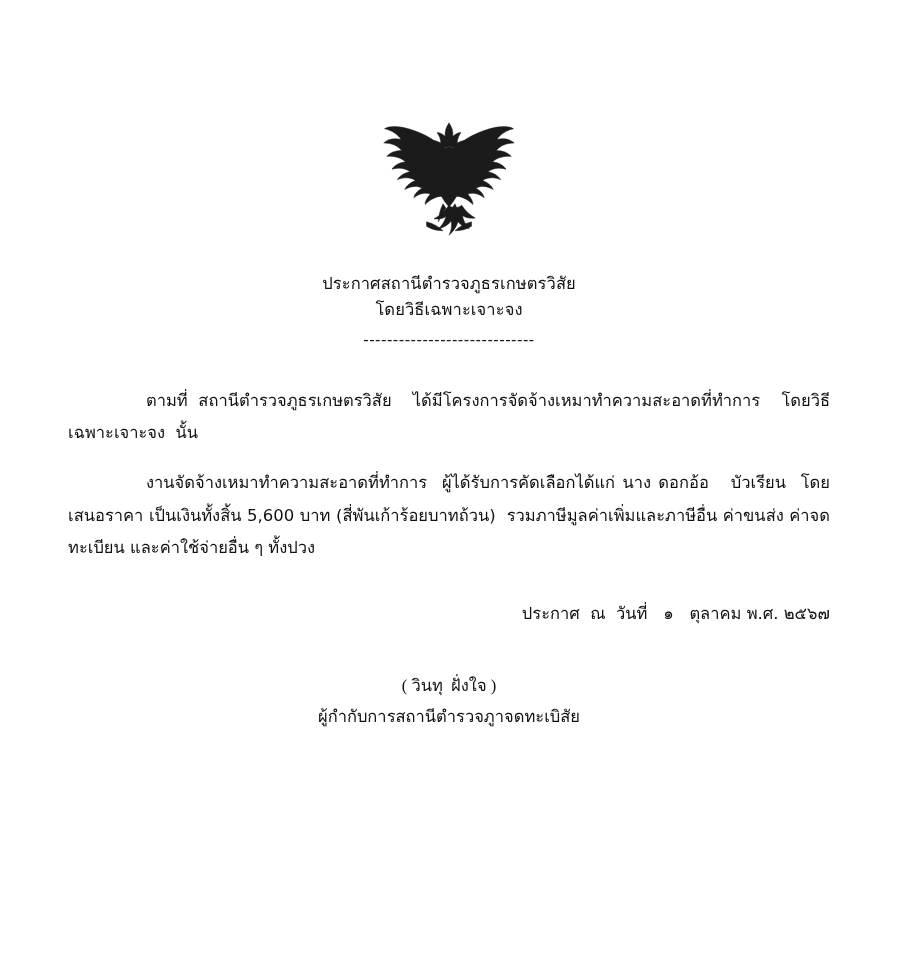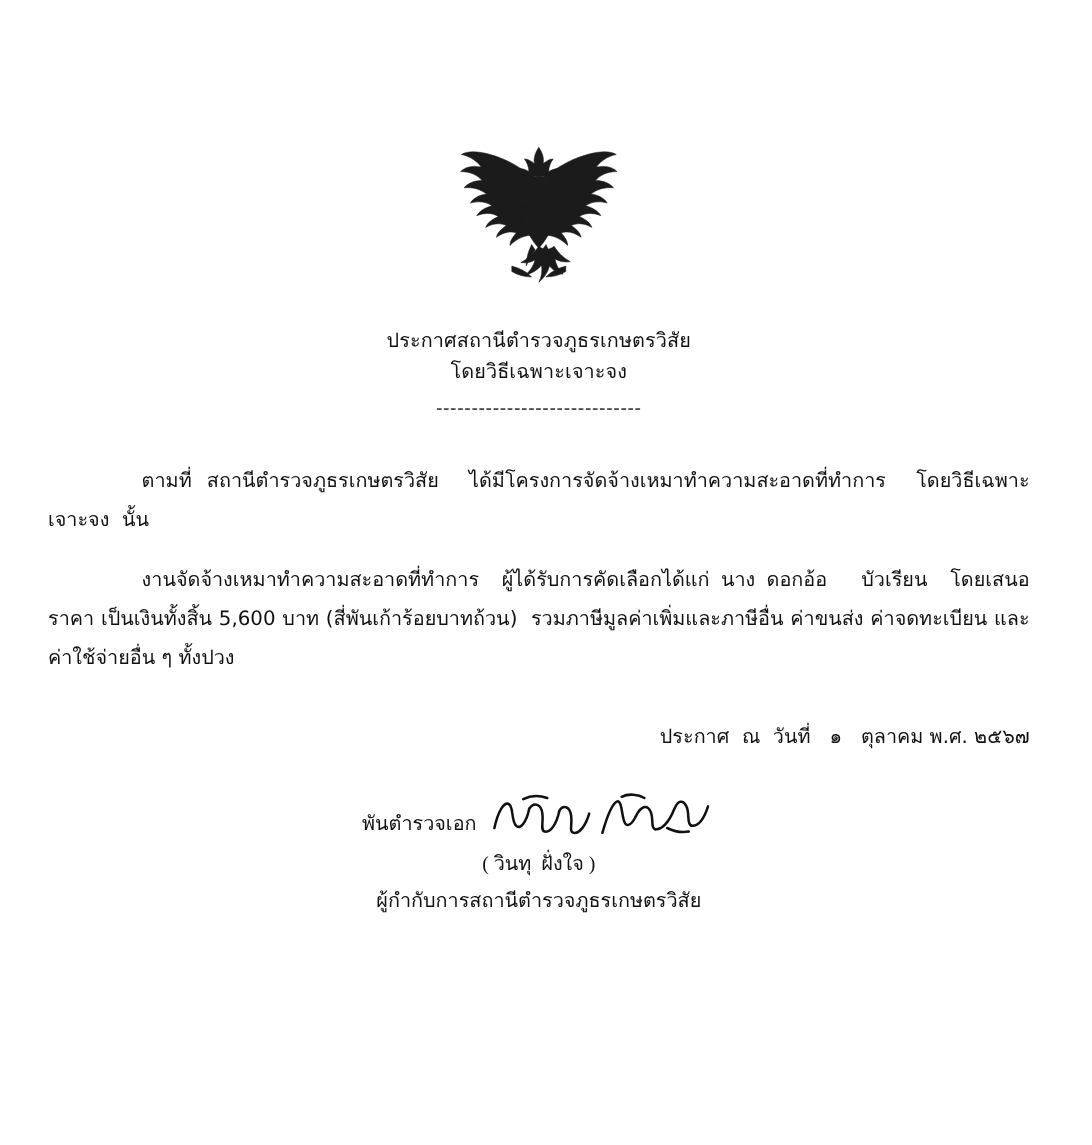--- a/index.html
+++ b/index.html
@@ -13,21 +13,21 @@
     height: 954px;
     font-family: "DejaVu Sans", "Liberation Sans", sans-serif;
     color: #111111;
     -webkit-font-smoothing: antialiased;
   }
   .page {
     position: relative;
     width: 898px;
     height: 954px;
     box-sizing: border-box;
-    padding: 0 40px;
+    padding: 0 68px;
     overflow: hidden;
   }
 
   
   .emblem-wrap {
     display: flex;
     justify-content: center;
     padding-top: 108px;
   }
   .emblem {
@@ -154,34 +154,17 @@
   <div class="rule">-----------------------------</div>
 
   <div class="body-block">
     <p class="para">ตามที่ สถานีตำรวจภูธรเกษตรวิสัย  ได้มีโครงการจัดจ้างเหมาทำความสะอาดที่ทำการ  โดยวิธีเฉพาะเจาะจง  นั้น</p>
     <p class="para second">งานจัดจ้างเหมาทำความสะอาดที่ทำการ  ผู้ได้รับการคัดเลือกได้แก่ นาง ดอกอ้อ   บัวเรียน  โดยเสนอราคา เป็นเงินทั้งสิ้น 5,600 บาท (สี่พันเก้าร้อยบาทถ้วน)  รวมภาษีมูลค่าเพิ่มและภาษีอื่น ค่าขนส่ง ค่าจดทะเบียน และค่าใช้จ่ายอื่น ๆ ทั้งปวง</p>
   </div>
 
   <div class="date-line">ประกาศ  ณ  วันที่   ๑   ตุลาคม พ.ศ. ๒๕๖๗</div>
 
   <div class="sign-block">
-    <div class="sign-rank-row">
-      <span class="sign-rank">พันตำรวจเอก</span>
-      <svg class="signature-mark" viewBox="0 0 190 44" aria-hidden="true">
-        <g fill="none" stroke="#111111" stroke-width="2.1" stroke-linecap="round" stroke-linejoin="round">
-          <path d="M6 30 C9 16 14 8 18 10 C22 12 20 24 24 28 C28 32 33 24 35 14"></path>
-          <path d="M35 14 C39 8 45 10 46 18 C47 26 44 32 48 33 C53 34 58 26 60 16"></path>
-          <path d="M60 16 C63 10 69 12 70 20 C71 28 68 33 72 34 C77 35 82 28 85 18"></path>
-          <path d="M30 6 C36 3 44 3 50 5"></path>
-          <path d="M96 34 C100 20 104 10 108 8 C112 6 112 18 114 24 C116 30 120 28 124 20"></path>
-          <path d="M124 20 C128 12 133 10 136 16 C139 22 136 30 140 31"></path>
-          <path d="M140 31 C146 32 152 24 156 14 C159 7 163 6 166 12 C169 18 166 26 170 28"></path>
-          <path d="M170 28 C176 29 181 22 184 12"></path>
-          <path d="M112 4 C118 1 126 2 131 5"></path>
-          <path d="M150 30 C156 33 162 34 168 33"></path>
-        </g>
-      </svg>
-    </div>
     <span class="sign-name">( วินทุ  ฝั่งใจ )</span>
-    <span class="sign-title">ผู้กำกับการสถานีตำรวจภูธรเกษตรวิสัย</span>
+    <span class="sign-title">ผู้กำกับการสถานีตำรวจภูาจดทะเบิสัย</span>
   </div>
 
 </div>
 
 </body></html>

